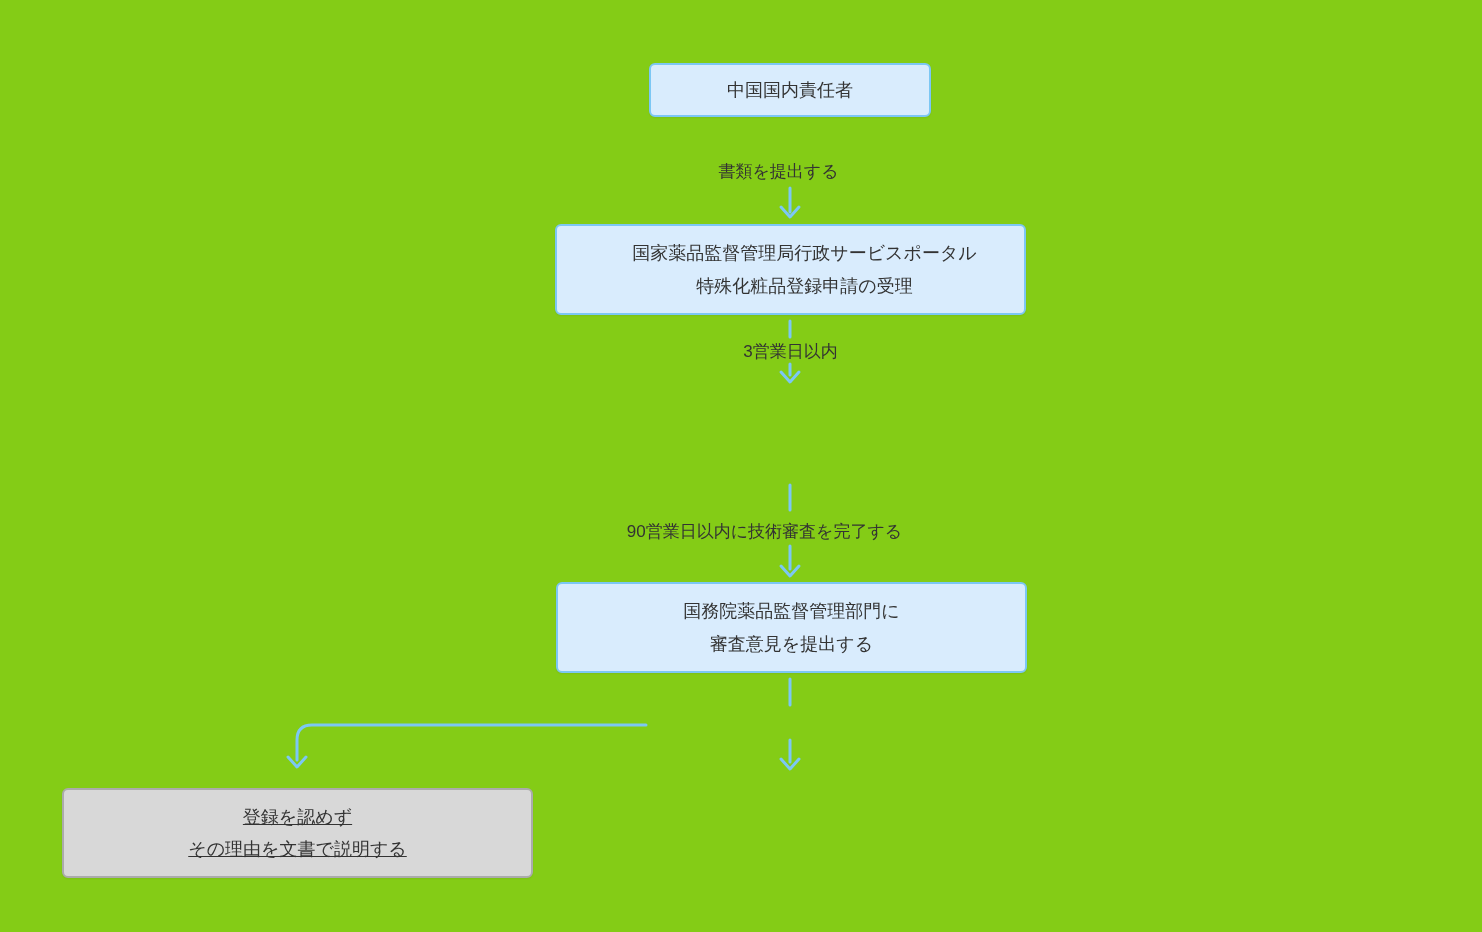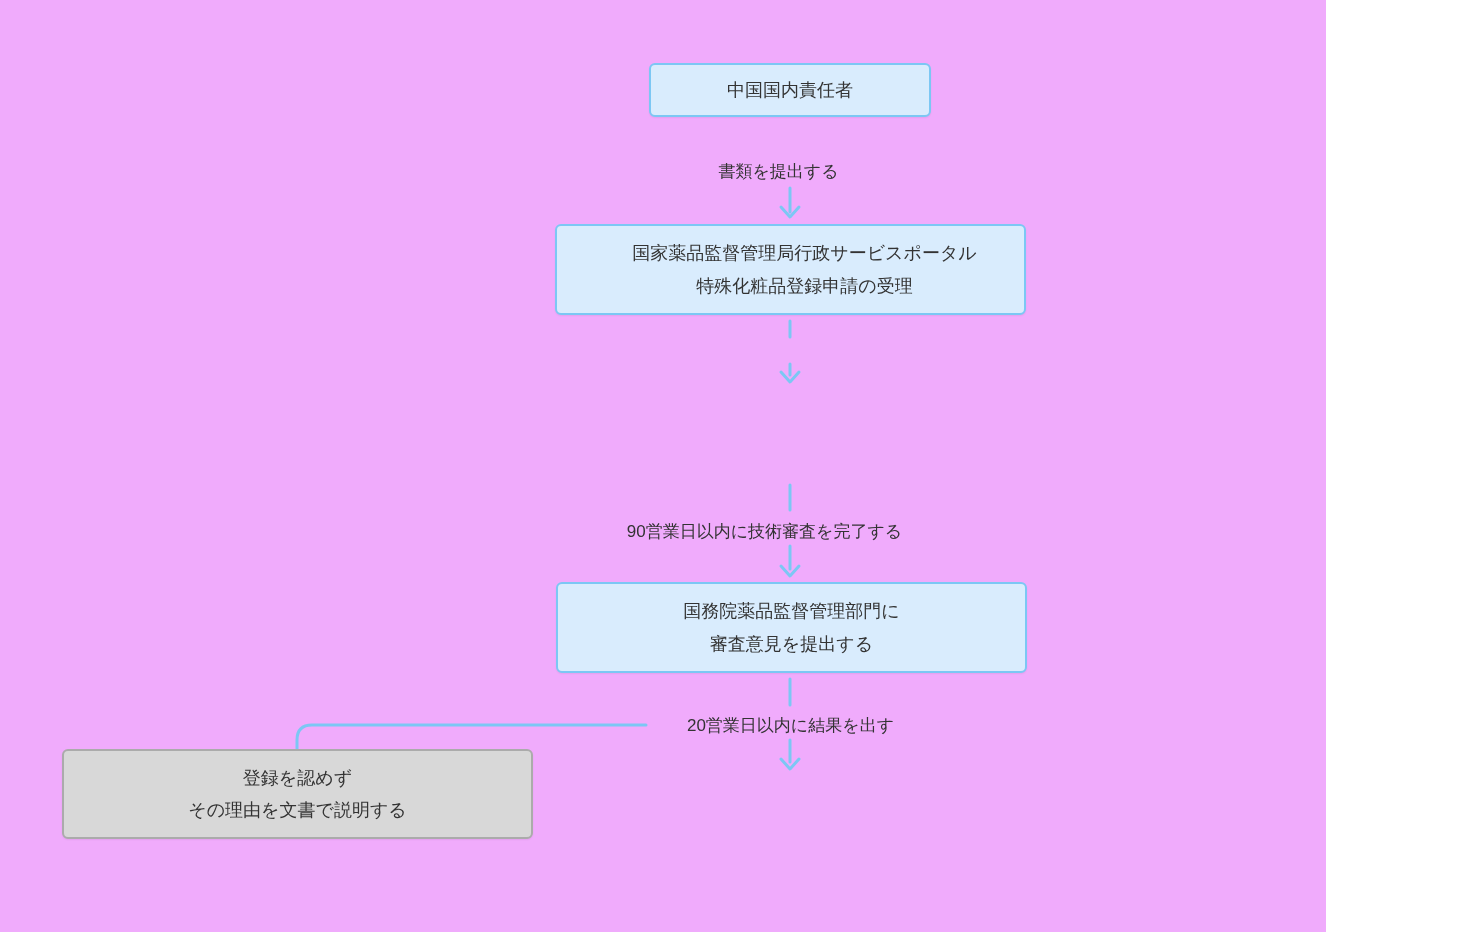--- a/index.html
+++ b/index.html
@@ -3,23 +3,23 @@
 <meta charset="utf-8">
 <style>
   html, body {
     margin: 0;
     padding: 0;
     background: #ffffff;
     font-family: "Liberation Sans", "DejaVu Sans", sans-serif;
   }
   .canvas {
     position: relative;
-    width: 1326px;
+    width: 1482px;
     height: 932px;
-    background: #f0abfc;
+    background: #84cc16;
     overflow: hidden;
   }
   .edges-svg {
     position: absolute;
     left: 0;
     top: 0;
     width: 1482px;
     height: 932px;
     pointer-events: none;
   }
@@ -52,21 +52,21 @@
     font-size: 17px;
     color: #333333;
     line-height: 26px;
     white-space: nowrap;
   }
   
   #node-responsible { left: 649px; top: 63px;  width: 282px; height: 54px; }
   #node-portal      { left: 555px; top: 224px; width: 471px; height: 91px; padding-left: 28px; }
   #node-handover    { left: 555px; top: 388px; width: 471px; height: 91px; }
   #node-opinion     { left: 556px; top: 582px; width: 471px; height: 91px; }
-  #node-reject      { left: 62px;  top: 749px; width: 471px; height: 90px; }
+  #node-reject      { left: 62px;  top: 788px; width: 471px; height: 90px; text-decoration: underline; }
   #node-approve     { left: 555px; top: 775px; width: 471px; height: 90px; }
   
   #label-submit   { left: 543px; width: 471px; top: 159px; }
   #label-within3  { left: 555px; width: 471px; top: 339px; }
   #label-within90 { left: 529px; width: 471px; top: 519px; }
   #label-within20 { left: 555px; width: 471px; top: 713px; }
 </style>
 </head>
 <body>
 
@@ -111,18 +111,18 @@
 
   <div id="node-opinion" class="node blue">国務院薬品監督管理部門に
 審査意見を提出する</div>
 
   <div id="node-reject" class="node gray">登録を認めず
 その理由を文書で説明する</div>
 
 
   <div id="label-submit" class="edge-label">書類を提出する</div>
 
+  <div id="label-within3" class="edge-label">3営業日以内</div>
 
   <div id="label-within90" class="edge-label">90営業日以内に技術審査を完了する</div>
 
-  <div id="label-within20" class="edge-label">20営業日以内に結果を出す</div>
 
 </div>
 
 </body></html>

